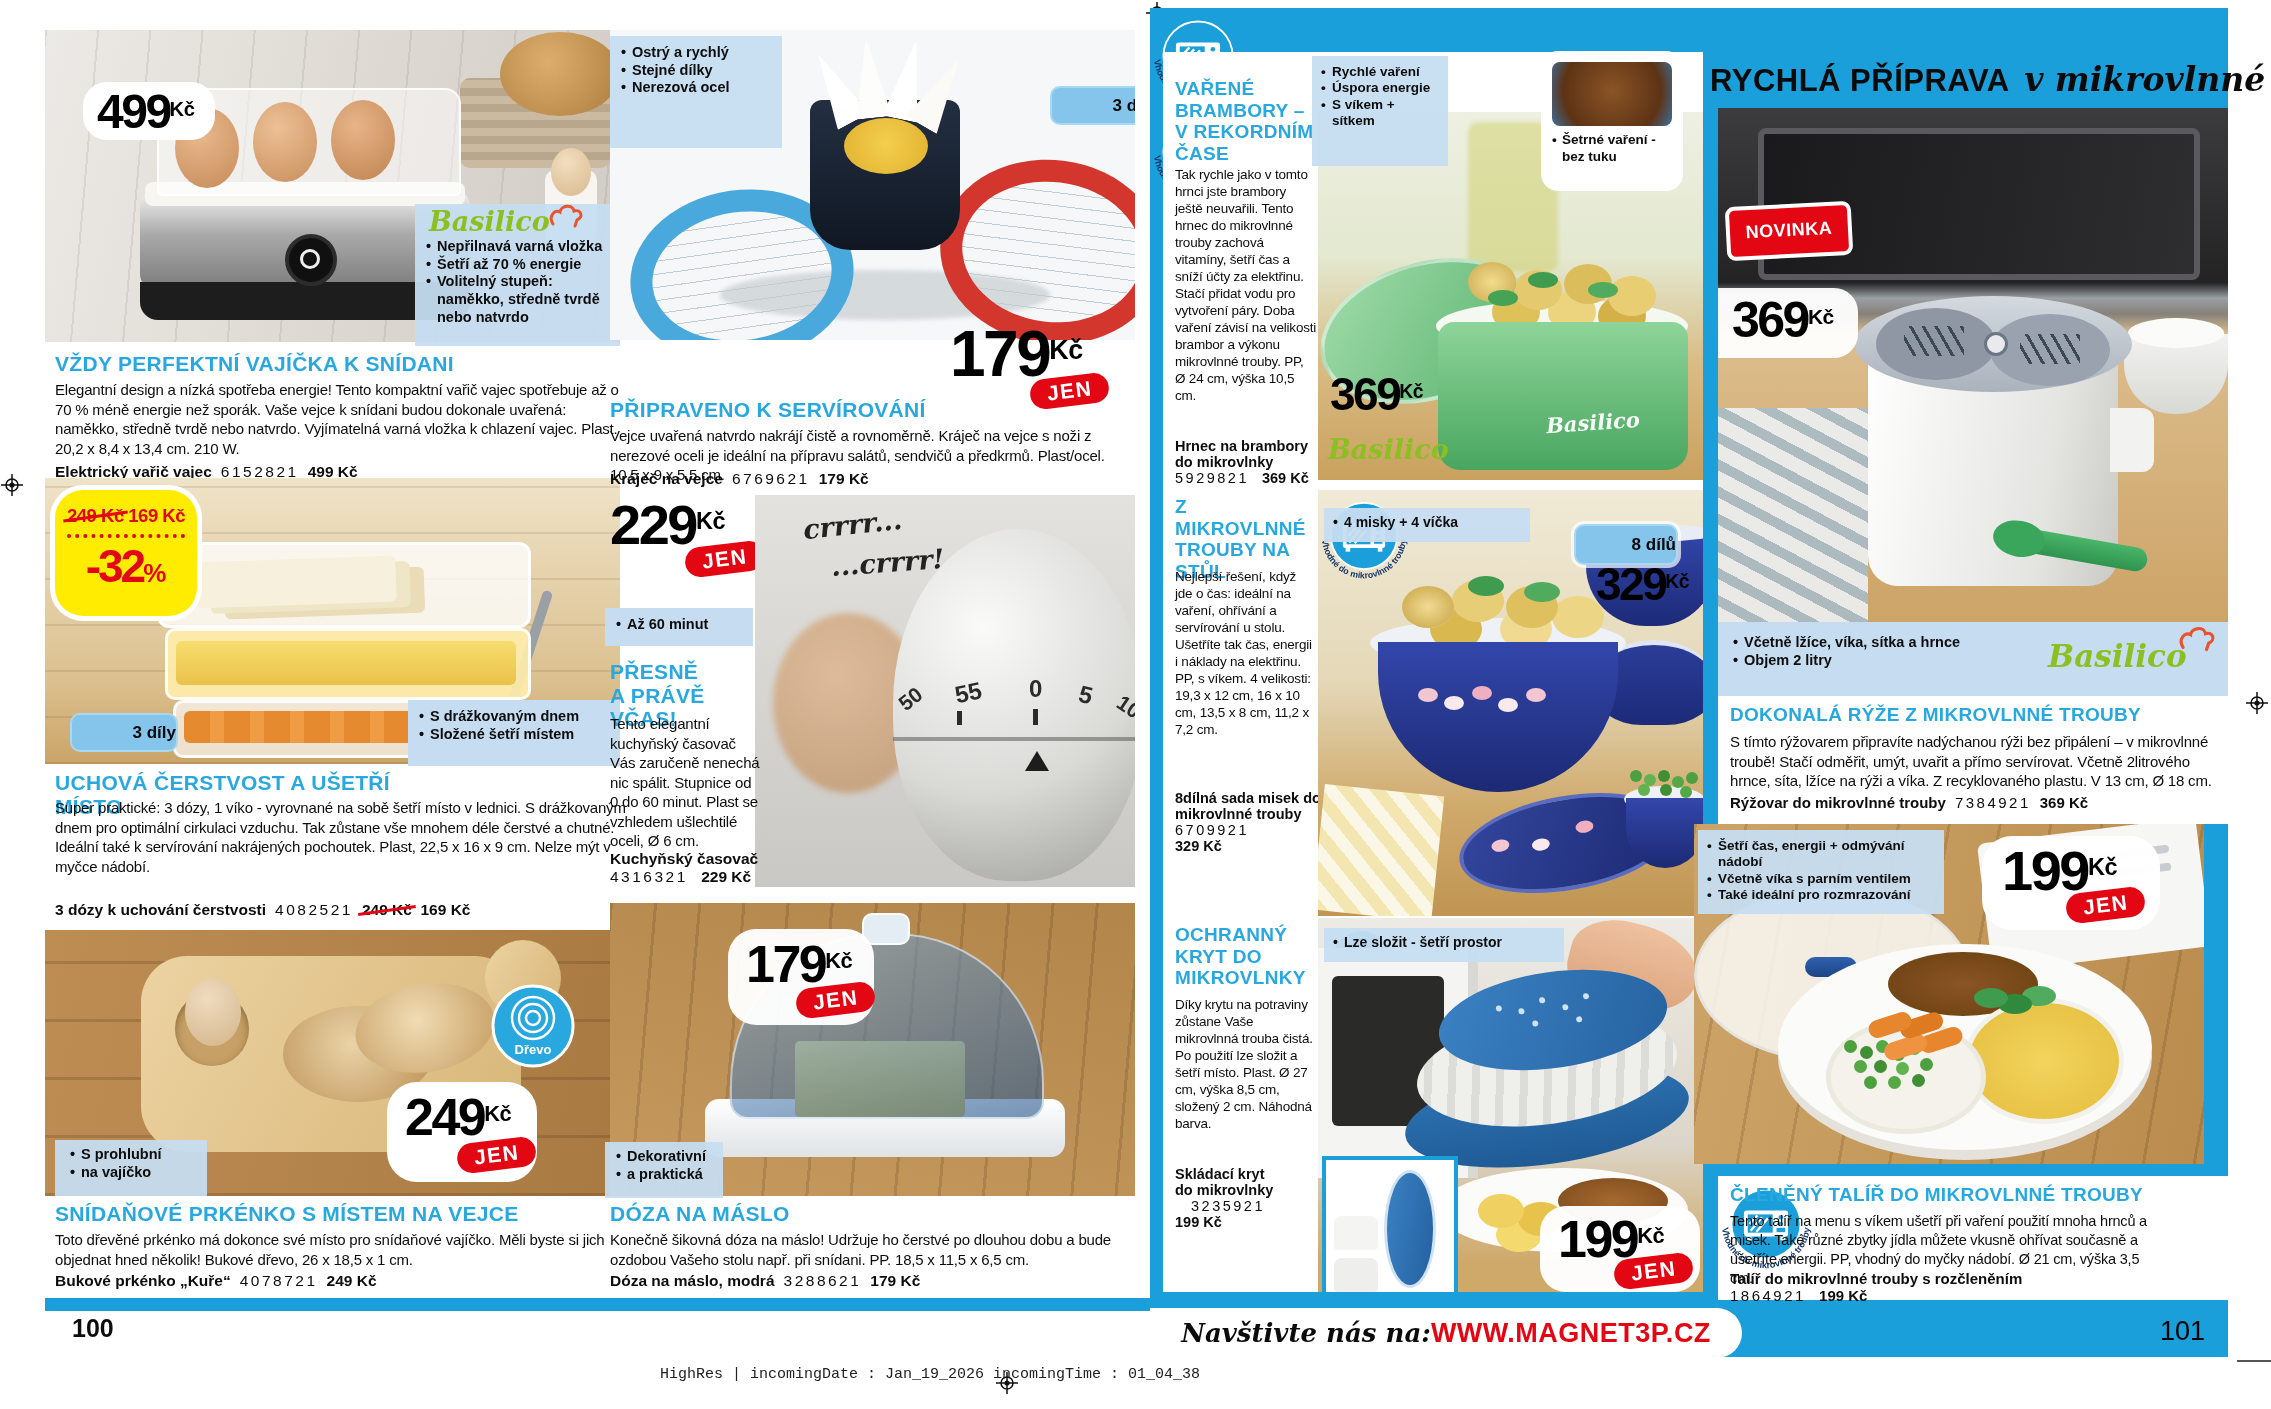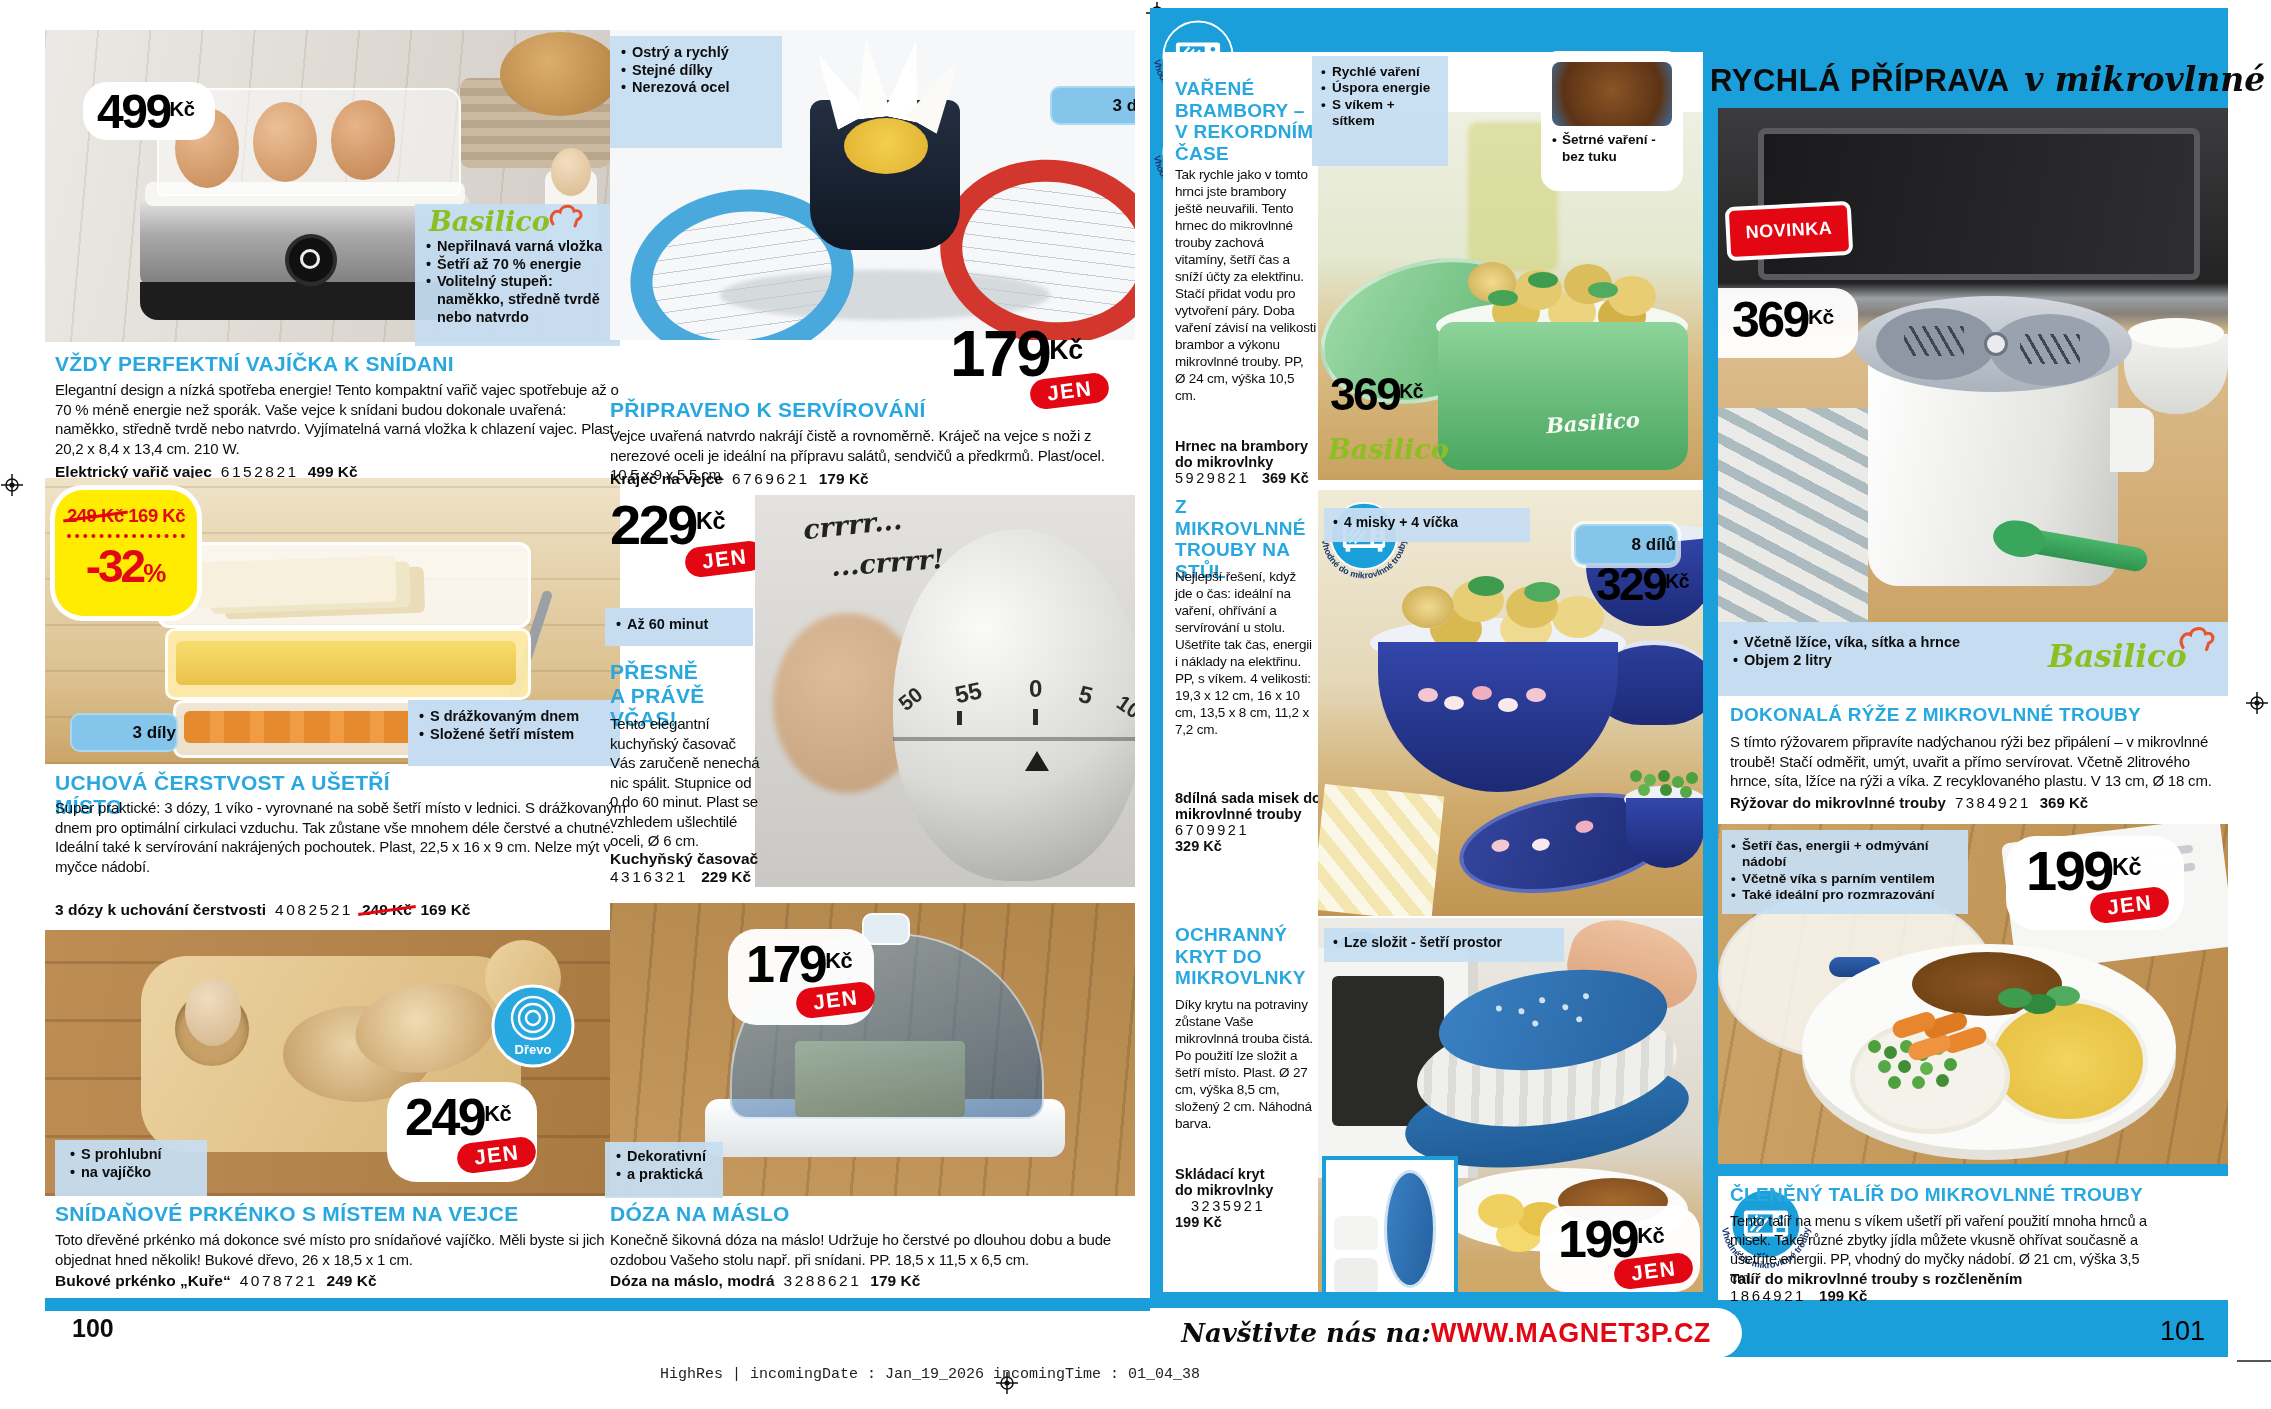--- a/index.html
+++ b/index.html
@@ -494,21 +494,21 @@
 </div>
 
   <div class="abs" style="left:568px;top:688px;width:510px;height:128px;background:#fff">
     <div class="title nar" style="left:12px;top:8px;width:490px">DOKONALÁ RÝŽE Z MIKROVLNNÉ TROUBY</div>
     <div class="btxt" style="left:12px;top:36px;width:488px;font-size:15px">S tímto rýžovarem připravíte nadýchanou rýži bez připálení – v mikrovlnné troubě! Stačí odměřit, umýt, uvařit a přímo servírovat. Včetně 2litrového hrnce, síta, lžíce na rýži a víka. Z recyklovaného plastu. V 13 cm, Ø 18 cm.</div>
     <div class="prod" style="left:12px;top:98px;font-size:15px">
       <span>Rýžovar do mikrovlnné trouby</span><span class="code">7384921</span><span>369 Kč</span>
     </div>
   </div>
 
-  <div class="photo" style="left:568px;top:816px;width:510px;height:340px;background:linear-gradient(100deg,#cda468,#ba8c4e)">
+  <div class="photo" style="left:544px;top:816px;width:510px;height:340px;background:linear-gradient(100deg,#cda468,#ba8c4e)">
     <div class="planks" style="background:repeating-linear-gradient(100deg,rgba(60,35,10,.15) 0 3px,transparent 3px 50px)"></div>
     <div class="abs" style="left:290px;top:6px;width:220px;height:130px;background:#f6f6f4;border-radius:8px;transform:rotate(-7deg)">
         <div class="abs" style="left:40px;top:24px;width:150px;height:8px;background:#c9ccd1;border-radius:4px;box-shadow:0 18px 0 #c9ccd1"></div>
       </div>
     <div class="abs" style="left:0px;top:64px;width:270px;height:168px;border-radius:50%;background:rgba(250,250,248,.85);border:3px solid #e3e3df">
       <div class="abs" style="left:108px;top:66px;width:52px;height:20px;border-radius:10px;background:linear-gradient(#2f62b0,#1d4486)"></div>
     </div>
     <div class="abs" style="left:84px;top:120px;width:374px;height:206px;border-radius:50%;background:#fbfbf9;box-shadow:0 10px 0 #e4e2da">
       <div class="abs" style="left:110px;top:8px;width:150px;height:64px;border-radius:50%;background:radial-gradient(#8a5426,#69400f)"></div>
       <div class="abs" style="left:186px;top:54px;width:150px;height:116px;border-radius:50%;background:radial-gradient(#f3d45e,#e3bc3c);border:5px solid #f2f1ec"></div>

